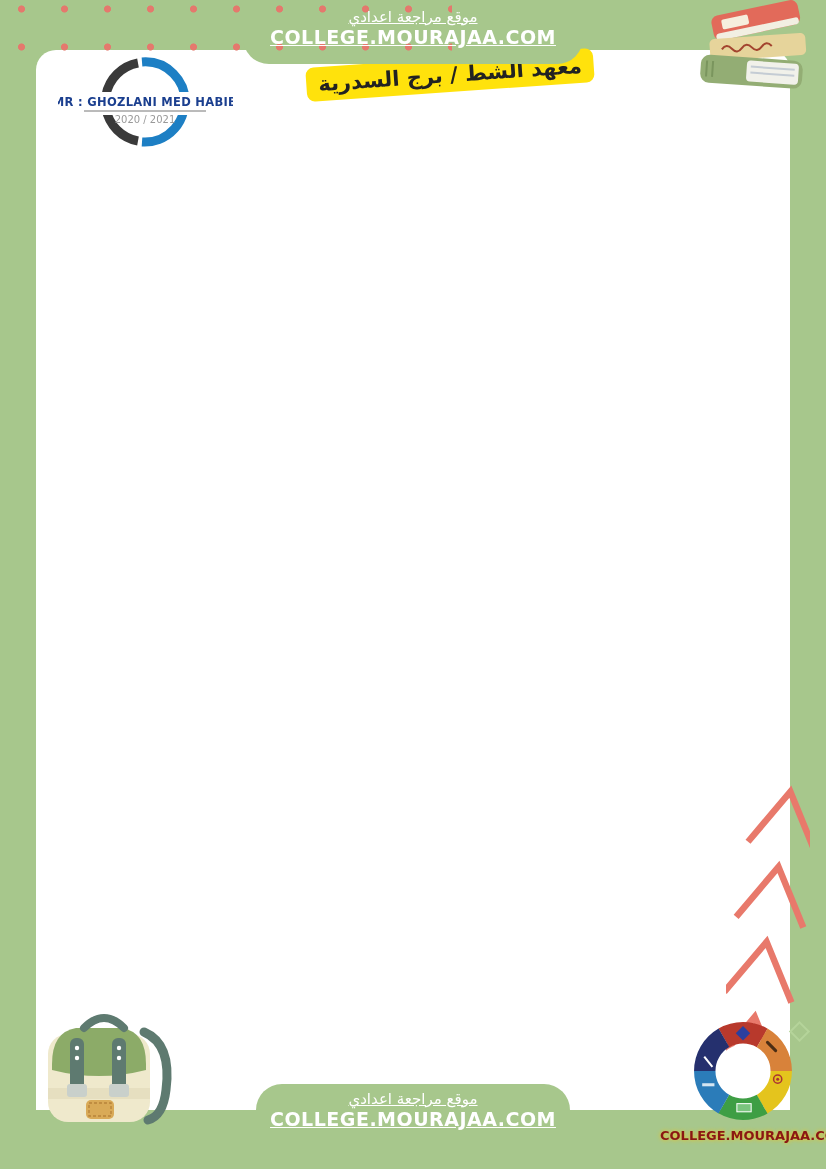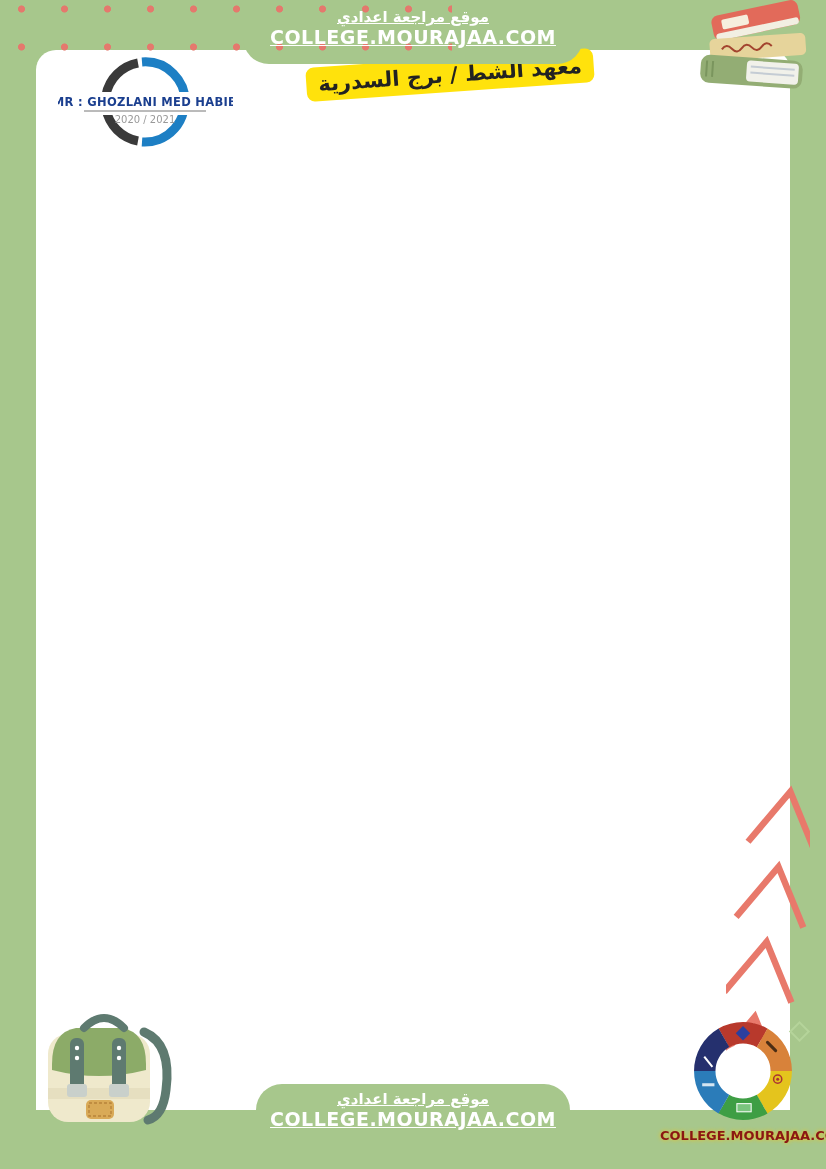--- a/index.html
+++ b/index.html
@@ -6,21 +6,21 @@
   body{font-family:"DejaVu Sans",sans-serif;}
   .canvas{position:relative;width:826px;height:1169px;background:#a7c78c;overflow:hidden;}
   .page{position:absolute;left:36px;top:50px;width:754px;height:1062px;background:#ffffff;border-radius:20px 20px 0 0;z-index:1;}
   .dots{position:absolute;left:0;top:-10px;width:452px;height:78px;z-index:4;pointer-events:none;
         background-image:radial-gradient(circle,#e4796d 3.2px,rgba(0,0,0,0) 3.9px);
         background-size:43px 38px;}
   .top-tab{position:absolute;left:243px;top:0;width:340px;height:64px;background:#a7c78c;border-radius:0 0 26px 26px;z-index:3;}
   .banner{position:absolute;text-align:center;color:#fff;z-index:5;}
   .banner-top{left:243px;top:8px;width:340px;}
   .banner-bottom{left:256px;top:1090px;width:314px;z-index:7;}
-  .banner .l1{font-size:15px;font-weight:bold;text-decoration:underline;}
+  .banner .l1{font-size:15px;font-weight:normal;text-decoration:underline;}
   .banner .l2{font-size:19px;font-weight:bold;text-decoration:underline;letter-spacing:.5px;}
   .logo{position:absolute;left:58px;top:56px;width:175px;height:100px;z-index:2;}
   .heart{position:absolute;left:414px;top:52px;font-size:24px;color:#d7d7d7;z-index:2;}
   .handwriting{position:absolute;left:290px;top:58px;width:320px;text-align:center;transform:rotate(-4deg);z-index:2;}
   .handwriting span{display:inline-block;background:#ffe20c;color:#222;font-weight:bold;font-size:21px;padding:5px 12px;border-radius:8px;}
   .vline{position:absolute;left:616px;top:80px;width:2px;height:72px;background:#9a9a9a;}
   .pagenum{position:absolute;left:630px;top:82px;width:56px;text-align:center;font-size:15px;font-weight:bold;color:#1d3a6e;}
   .bookicon{position:absolute;left:630px;top:100px;width:56px;height:36px;}
   .lesson-title{position:absolute;left:195px;top:110px;width:415px;text-align:center;direction:rtl;font-size:20px;font-weight:bold;}
   .lesson-title .lbl{color:#1b55a8;}

